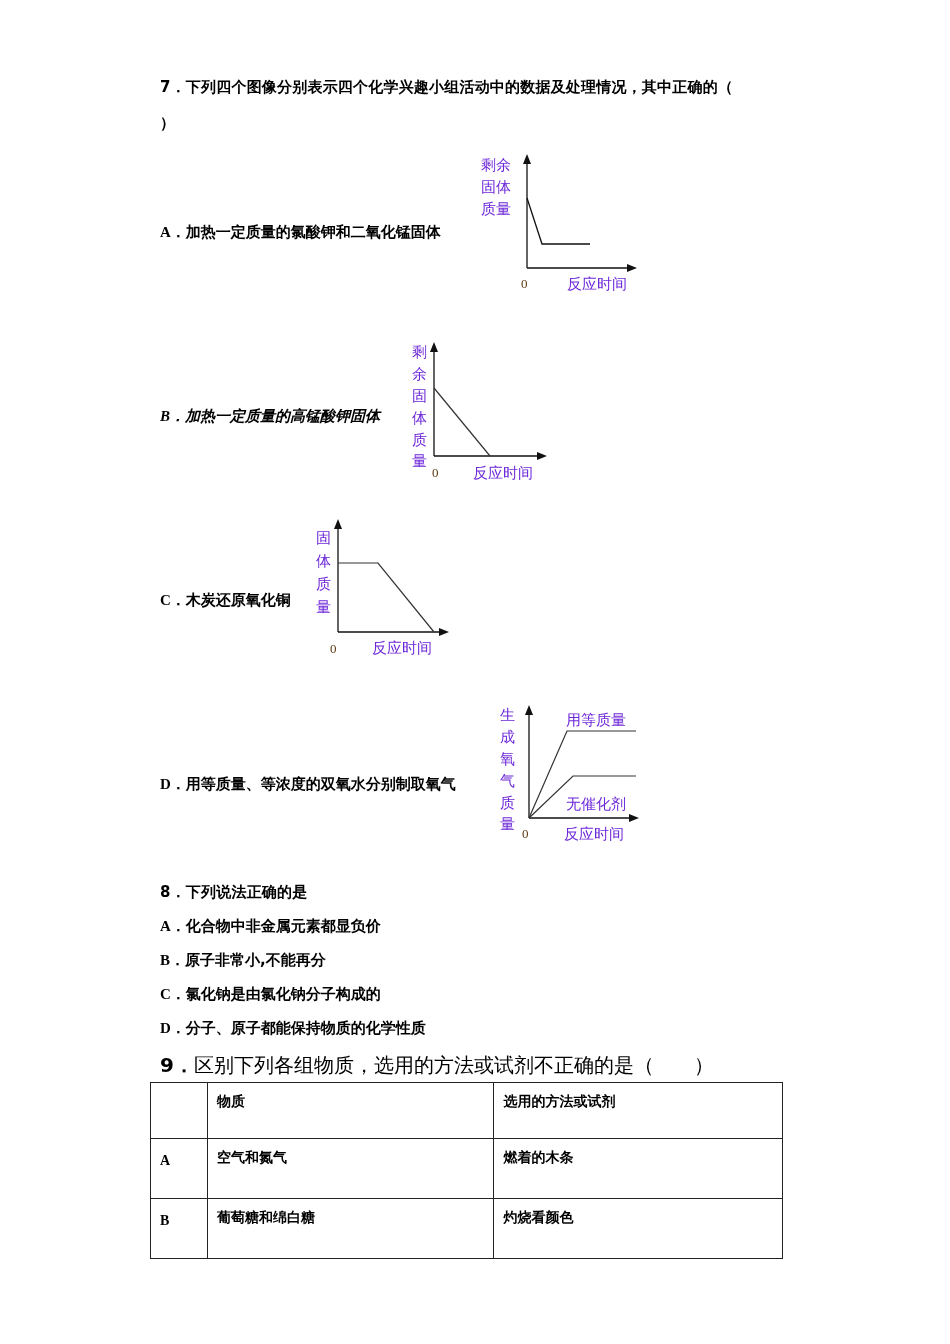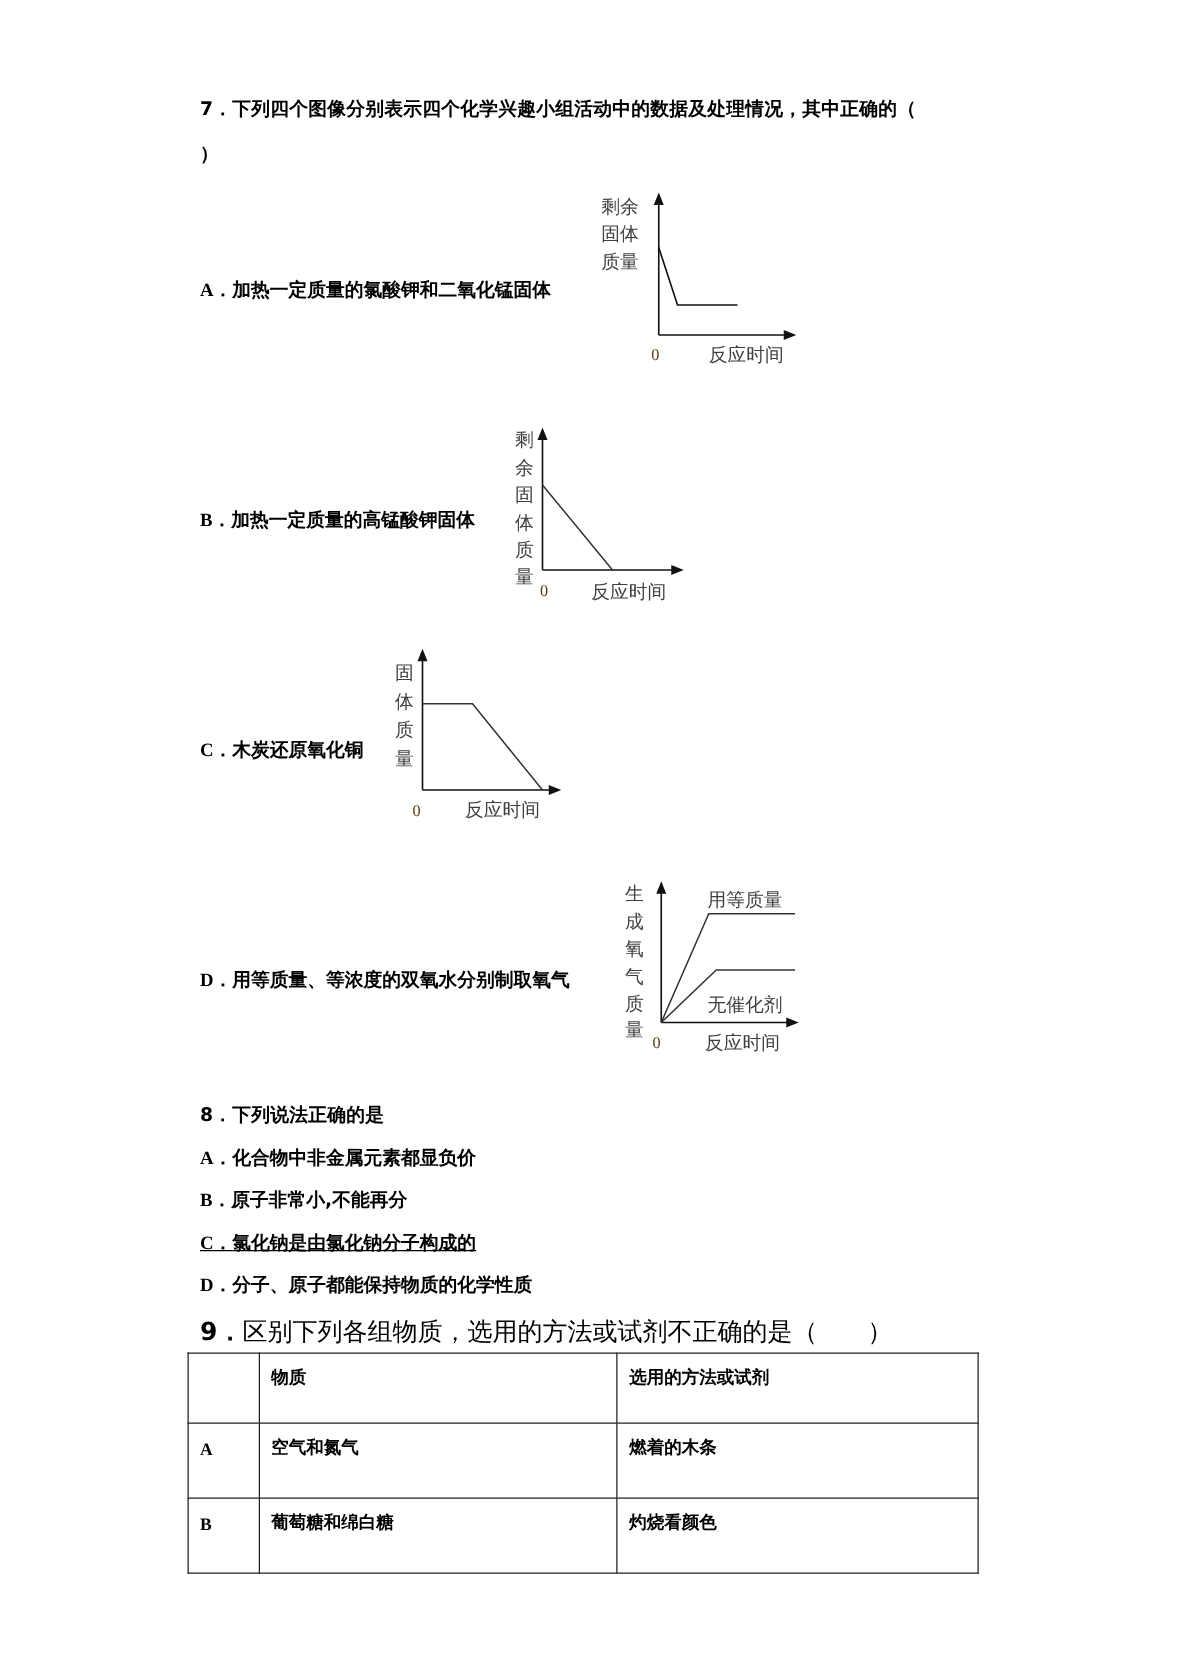--- a/index.html
+++ b/index.html
@@ -31,21 +31,21 @@
       font-size: 15px;
     }
     .opt-text {
       font-size: 15px;
       font-weight: bold;
       text-align: center;
     }
     .axis-label {
       font-size: 15px;
       font-family: "DejaVu Sans", sans-serif;
-      color: #404040;
+      color: #6d28d9;
       line-height: 20px;
     }
     .zero {
       font-family: "Liberation Serif", serif;
       font-size: 13px;
       color: #5a3a10;
     }
     svg.chart-svg {
       position: absolute;
       left: 0; top: 0;
@@ -92,21 +92,21 @@
   <div class="abs axis-label" style="left:567px; top:274px;">反应时间</div>
   <svg class="chart-svg" width="950" height="1344">
     <line x1="527" y1="268" x2="527" y2="162" stroke="#111" stroke-width="1.3"></line>
     <polygon points="523,164 531,164 527,154" fill="#111"></polygon>
     <line x1="527" y1="268" x2="628" y2="268" stroke="#111" stroke-width="1.3"></line>
     <polygon points="627,264 627,272 637,268" fill="#111"></polygon>
     <polyline points="527,198 542,244 590,244" fill="none" stroke="#111" stroke-width="1.3"></polyline>
   </svg>
 </div>
 
-<div class="abs" style="left:160px; top:406px;">
+<div class="abs" style="left:160px; top:406px;font-style:italic;">
   <span class="opt-letter">B．</span><span class="opt-text">加热一定质量的高锰酸钾固体</span>
 </div>
 <div>
   <div class="abs axis-label" style="left:412px; top:342px;">剩</div>
   <div class="abs axis-label" style="left:412px; top:364px;">余</div>
   <div class="abs axis-label" style="left:412px; top:386px;">固</div>
   <div class="abs axis-label" style="left:412px; top:408px;">体</div>
   <div class="abs axis-label" style="left:412px; top:430px;">质</div>
   <div class="abs axis-label" style="left:412px; top:451px;">量</div>
   <div class="abs zero" style="left:432px; top:465px;">0</div>
@@ -165,21 +165,21 @@
 
 <div class="abs q-text" style="left:160px; top:883px;">
   <span>8．</span><span>下列说法正确的是</span>
 </div>
 <div class="abs" style="left:160px; top:916px;">
   <span class="opt-letter">A．</span><span class="opt-text">化合物中非金属元素都显负价</span>
 </div>
 <div class="abs" style="left:160px; top:950px;">
   <span class="opt-letter">B．</span><span class="opt-text">原子非常小,不能再分</span>
 </div>
-<div class="abs" style="left:160px; top:984px;text-decoration:underline;">
+<div class="abs" style="left:160px; top:984px;">
   <span class="opt-letter">C．</span><span class="opt-text">氯化钠是由氯化钠分子构成的</span>
 </div>
 <div class="abs" style="left:160px; top:1018px;">
   <span class="opt-letter">D．</span><span class="opt-text">分子、原子都能保持物质的化学性质</span>
 </div>
 
 <div class="abs q-text-regular" style="left:160px; top:1052px;">
   <span style="font-weight:bold;">9．</span><span>区别下列各组物质，选用的方法或试剂不正确的是（　　）</span>
 </div>
 

